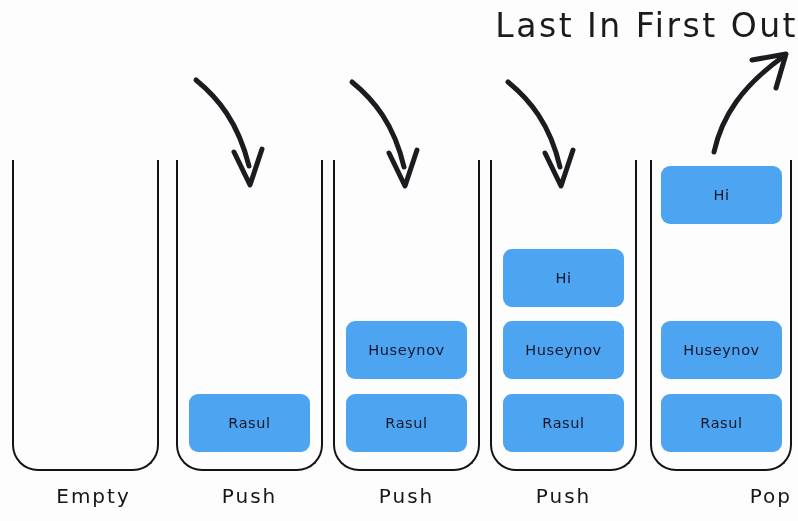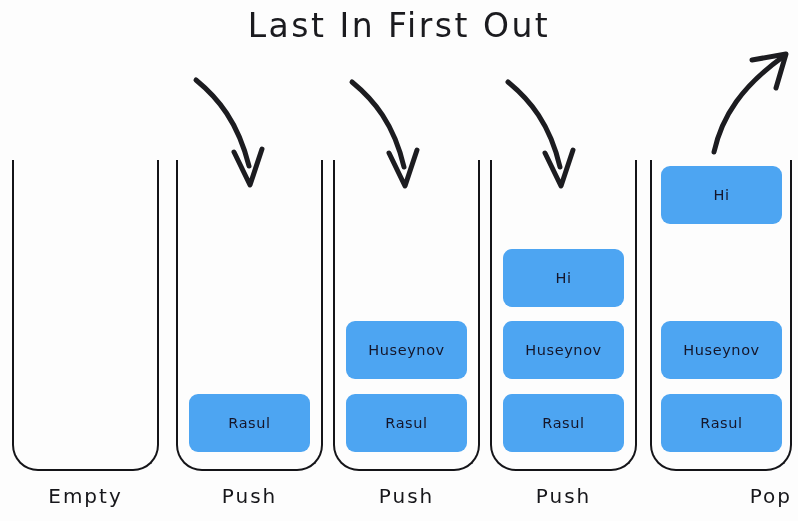--- a/index.html
+++ b/index.html
@@ -19,21 +19,21 @@
     position: relative;
     width: 798px;
     height: 521px;
     background: #fdfdfd;
   }
   #title {
     position: absolute;
     left: 0;
     top: 6px;
     width: 798px;
-    text-align: center;
+    text-align: right;
     font-family: "DejaVu Sans", sans-serif;
     font-size: 33px;
     letter-spacing: 2.5px;
     color: #1b1b1f;
     font-weight: 400;
     white-space: nowrap;
   }
   .col {
     position: absolute;
     top: 0;
@@ -82,21 +82,21 @@
 </style>
 </head>
 <body>
 
 <div id="canvas">
 
   <div id="title">Last In First Out</div>
 
   <div class="col">
     <div class="container-shape" style="left:12px; top:160px; width:147px; height:311px;"></div>
-    <div class="col-label" style="left:12px; top:484px; width:147px;">Empty</div>
+    <div class="col-label" style="left:20px; top:484px; width:147px;">Empty</div>
   </div>
 
   <div class="col">
     <div class="container-shape" style="left:176px; top:160px; width:147px; height:311px;"></div>
     <div class="block" style="left:189px; top:394px; width:121px; height:58px;">Rasul</div>
     <div class="col-label" style="left:176px; top:484px; width:147px;">Push</div>
   </div>
 
   <div class="col">
     <div class="container-shape" style="left:333px; top:160px; width:147px; height:311px;"></div>

